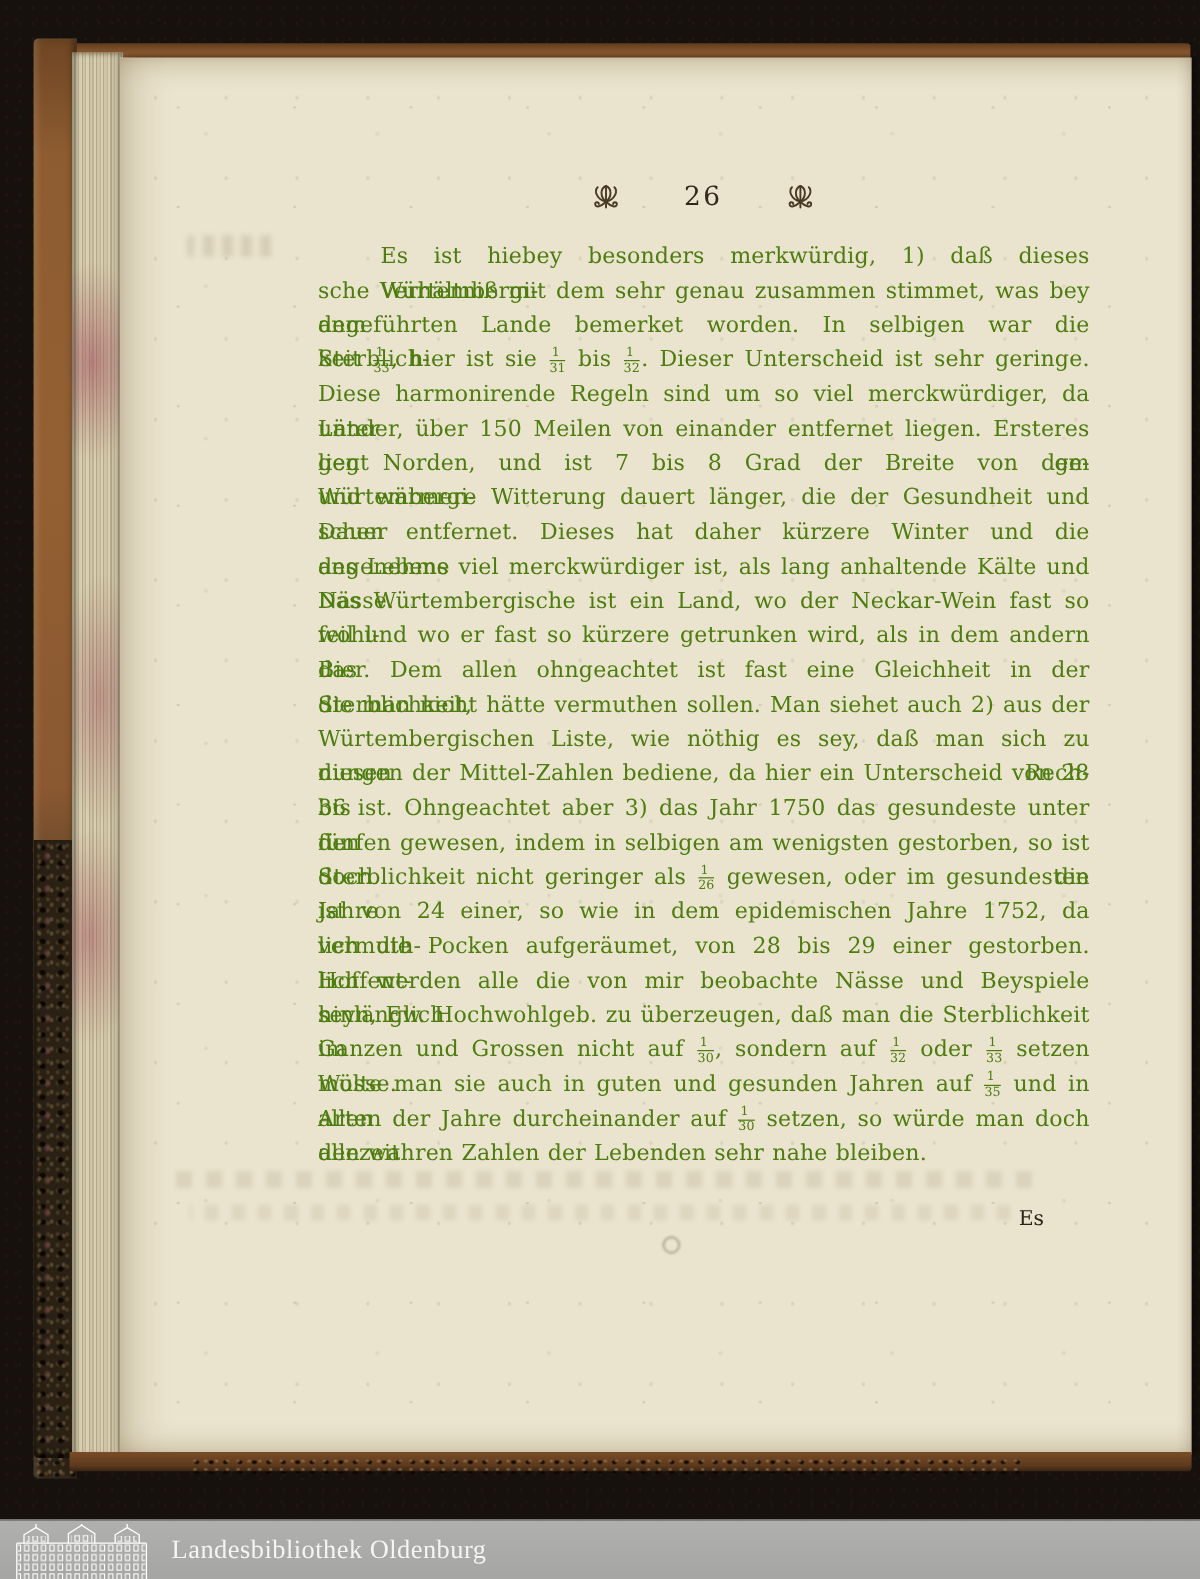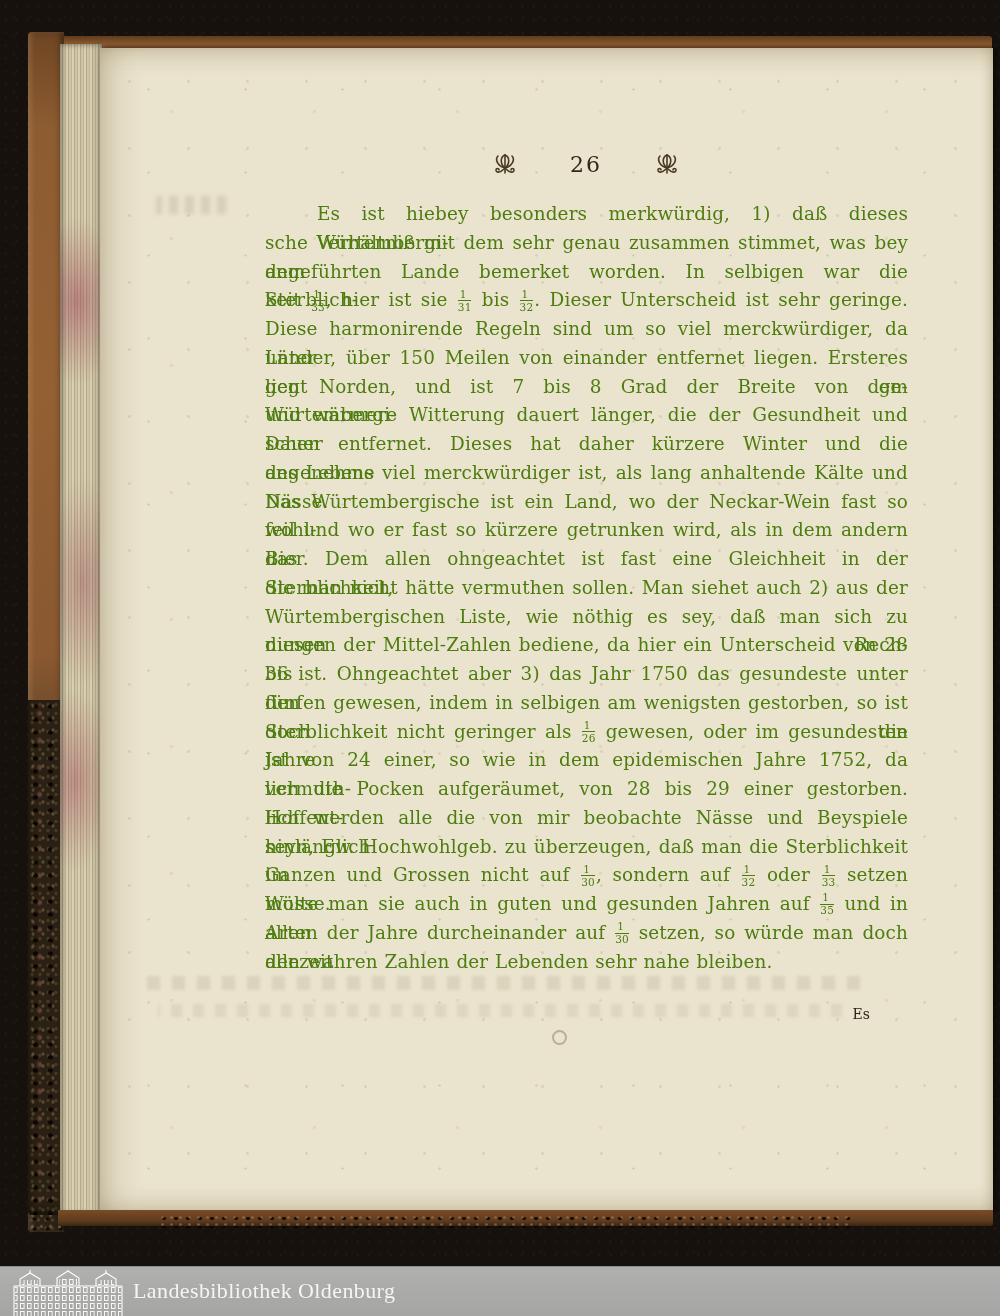--- a/index.html
+++ b/index.html
@@ -102,21 +102,21 @@
   .line { text-align:justify; text-align-last:justify; white-space:normal; height:28.75px; overflow:visible; }
   .line.no-just { text-align:right; text-align-last:left; }
   .line.indent { padding-left:52px; }
   .frac {
     display:inline-block; vertical-align:-0.42em; text-align:center;
     font-size:10.5px; line-height:1.05; margin:0 1px;
   }
   .frac .num { display:block; border-bottom:1px solid currentColor; padding:0 2px 0.5px; }
   .frac .den { display:block; padding-top:0.5px;text-align:center; }
   .catchword {
-    position:absolute; top:958px; right:123px; font-size:14px; color:#2e2115;
+    position:absolute; top:958px; right:123px; font-size:17px; color:#2e2115;
   }
   
   .bleed-smudge {
     position:absolute; left:56px; top:148px; width:70px; height:18px;
     background:repeating-linear-gradient(90deg, rgba(110,90,60,.30) 0 9px, transparent 9px 16px);
     filter:blur(2px); opacity:.5; transform:scaleX(-1);
   }
   .bleed-lines {
     position:absolute; left:40px; top:922px; width:720px; height:58px;
     background:
@@ -143,21 +143,21 @@
     background-size:9px 7px, 12px 9px;
   }
   
   .footer-bar {
     position:absolute; left:0; bottom:0; width:1000px; height:50px;
     background:linear-gradient(180deg,#b0b0ae,#a5a5a3);
     border-top:1px solid #8e8e8c;
   }
   .library-logo { position:absolute; left:12px; top:3px; }
   .library-name {
-    position:absolute; left:133px; top:0; height:50px; line-height:48px;
+    position:absolute; left:143px; top:0; height:50px; line-height:48px;
     font-family:"Liberation Serif", serif; font-size:22px; color:#f5f5f3;
     letter-spacing:.4px;
   }
 </style>
 </head>
 <body>
 
 <div class="bg"></div>
 
 <div>

